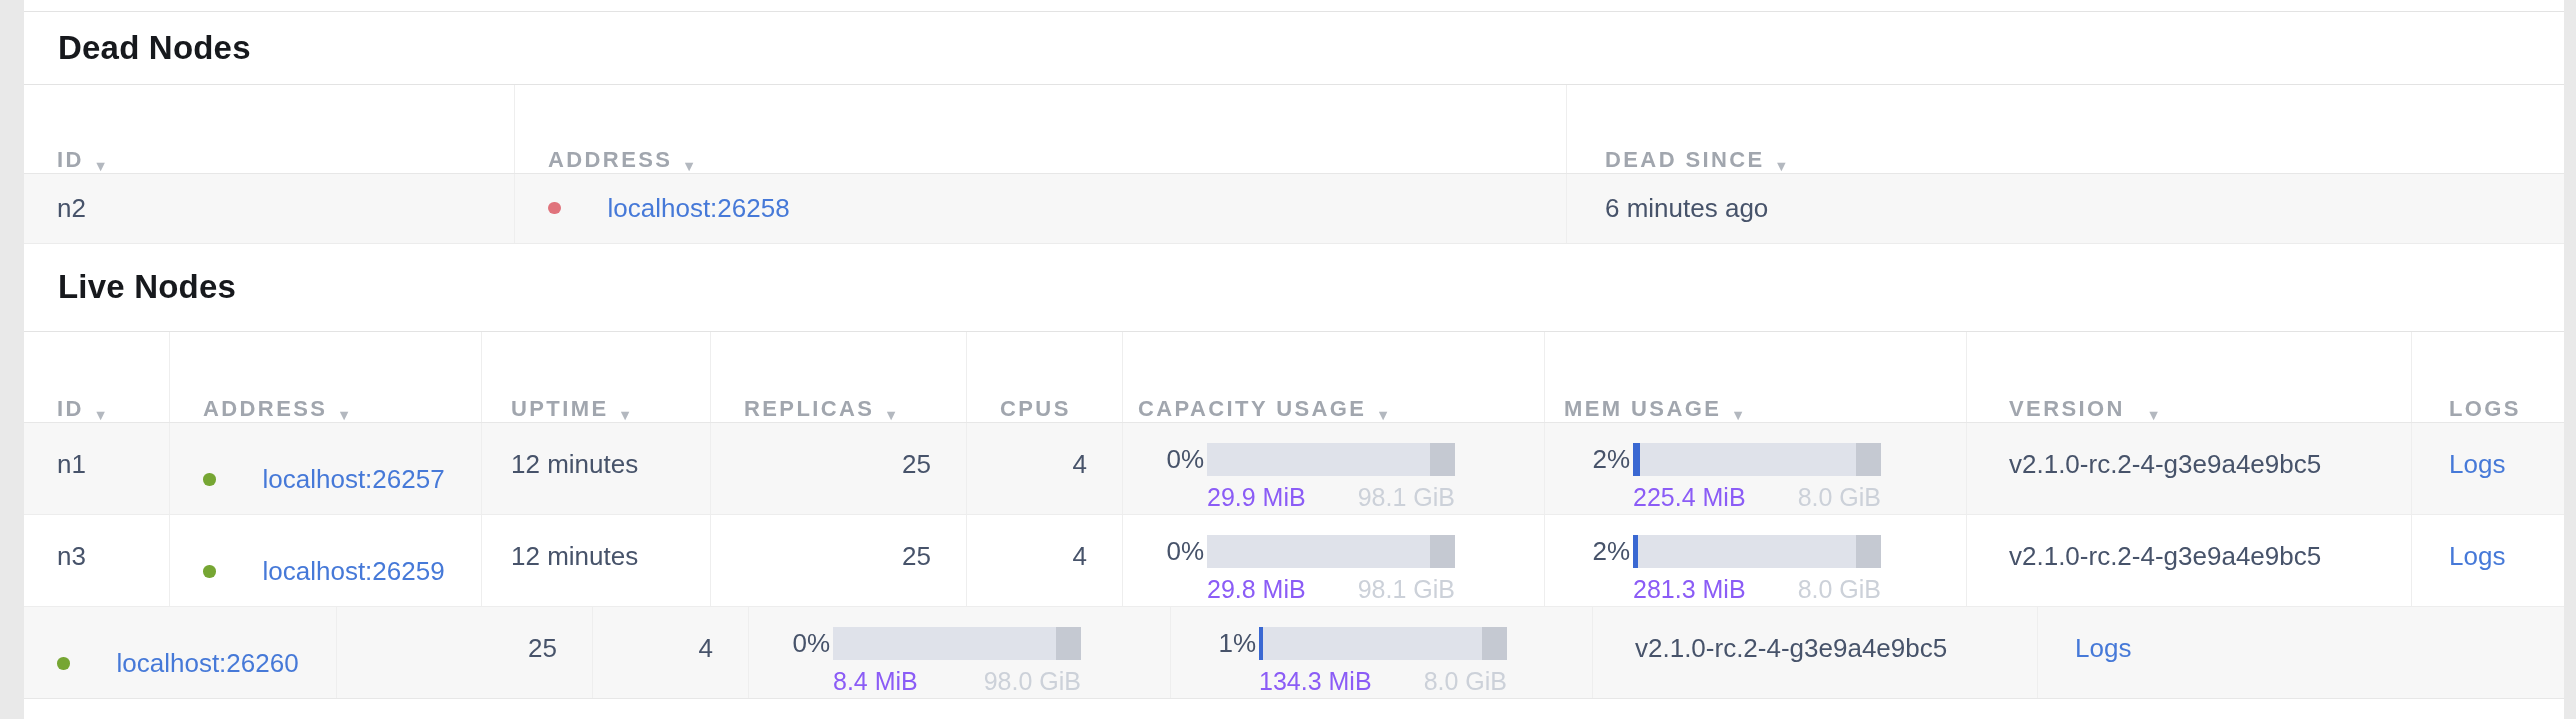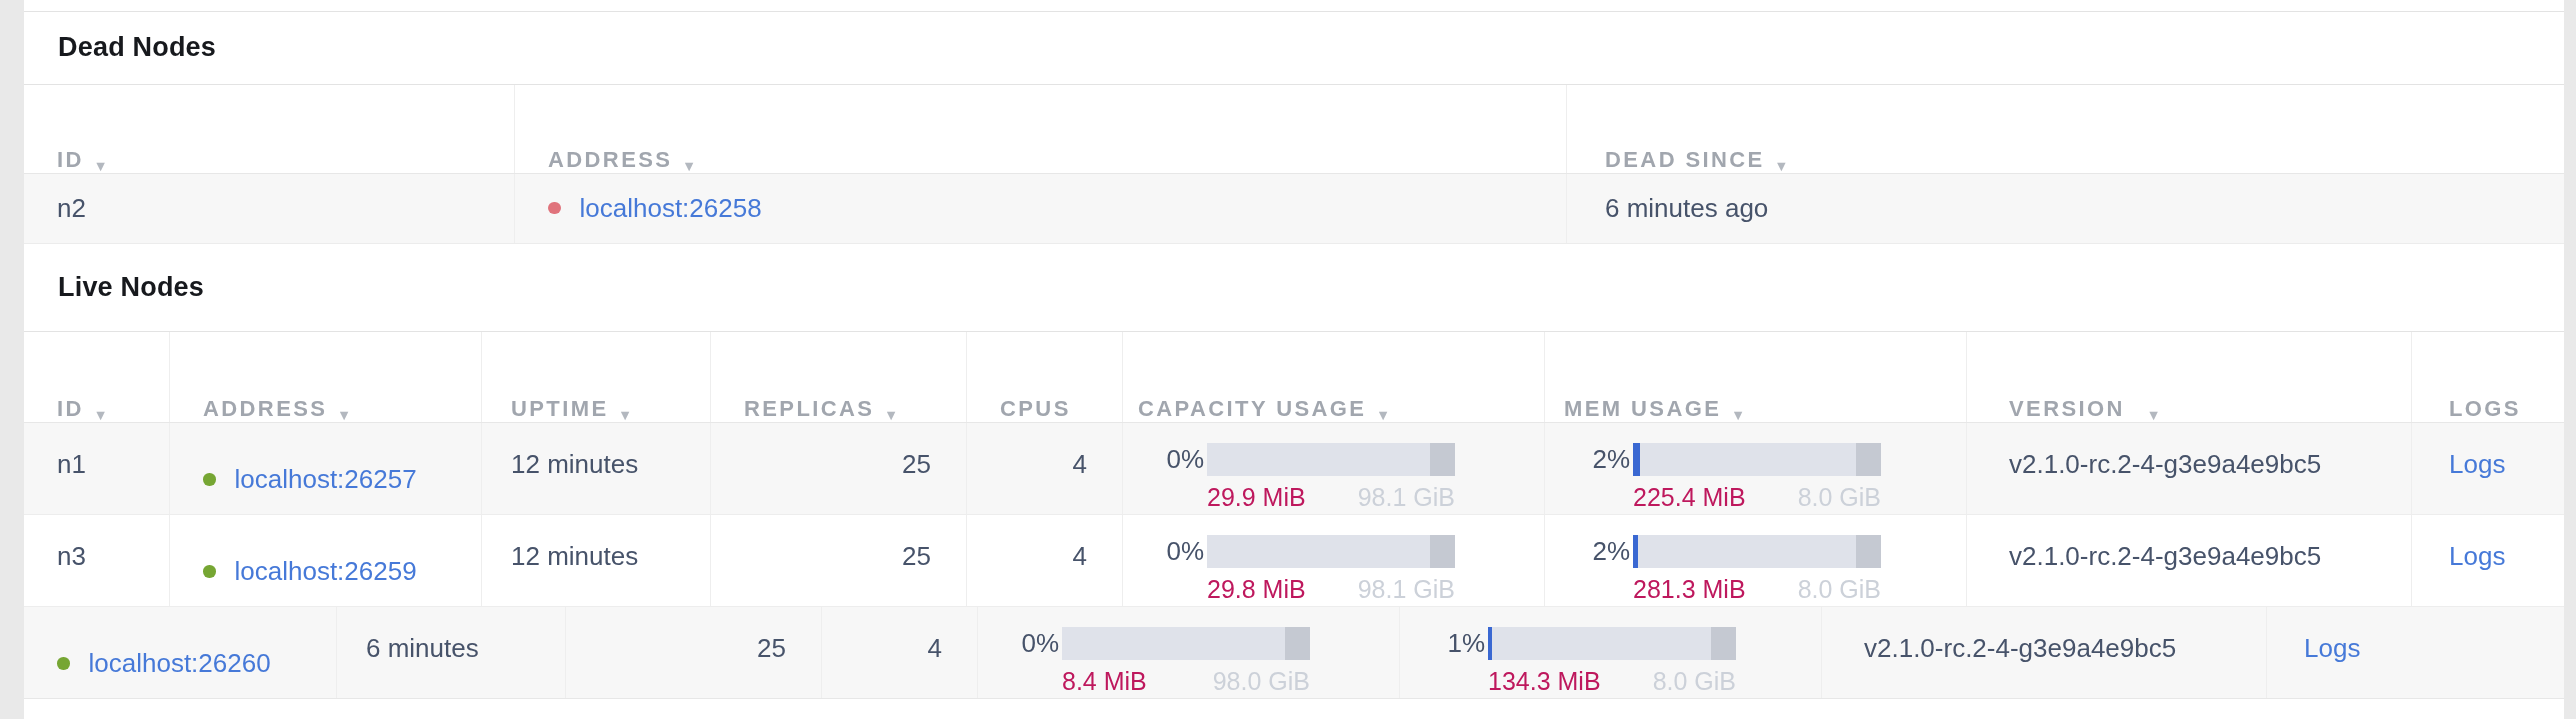--- a/index.html
+++ b/index.html
@@ -24,21 +24,21 @@
   .section-title-block {
     border-bottom: 1.9px solid #e3e3e3;
     background: #ffffff;
     padding-left: 34px;
     display: flex;
     align-items: center;
   }
   .section-title-block.dead { height: 73px; }
   .section-title-block.live { height: 88px; }
   .section-title {
-    font-size: 27px;
+    font-size: 33px;
     font-weight: 700;
     color: #17191d;
     letter-spacing: 0.2px;
   }
   .trow { display: flex; width: 100%; }
   .thead {
     background: #ffffff;
     border-bottom: 1.9px solid #e7e7e7;
     align-items: center;
   }
@@ -97,21 +97,21 @@
   .dead-row .cell { padding-top: 0; }
   .status-dot {
     display: inline-block;
     width: 12.5px; height: 12.5px;
     border-radius: 50%;
     margin-right: 19px;
     flex: none;
   }
   .dot-live { background: #76a633; }
   .dot-dead { background: #e0737c; }
-  .addr-flex { display: flex; align-items: center; }
+  .addr-flex { display: flex; align-items: center; gap: 28px; }
   .live-row .addr-flex { padding-top: 23px; line-height: 35px; }
   a.link, .link {
     color: #4679d8;
     text-decoration: none;
     cursor: pointer;
   }
   
   .u-top { display: flex; align-items: center; height: 35px; }
   .u-pct {
     width: 69px;
@@ -139,21 +139,21 @@
   }
   .u-labels {
     display: flex;
     justify-content: space-between;
     width: 248px;
     margin-left: 69px;
     margin-top: 5.8px;
     font-size: 25px;
     line-height: 31px;
   }
-  .u-used { color: #be185d; }
+  .u-used { color: #8b5cf6; }
   .u-total { color: #ccd1d9; }
   .ver-text { color: #47536a; }
 </style>
 </head>
 <body>
 
 <div class="content">
   <div class="top-strip"></div>
 
   <section>
@@ -308,21 +308,20 @@
       <div class="cell c-log">
         <span class="link">Logs</span>
       </div>
     </div>
 
     <div class="trow drow alt live-row">
       <div class="cell c-addr addr-flex">
         <span class="status-dot dot-live"></span>
         <span class="link">localhost:26260</span>
       </div>
-      <div class="cell c-up">6 minutes</div>
       <div class="cell c-rep num">25</div>
       <div class="cell c-cpu num">4</div>
       <div class="cell c-cap usage">
         <div class="u-top">
           <span class="u-pct">0%</span>
           <div class="u-bar">
             <div class="u-fill" style="width: 0.01%;"></div>
             <div class="u-endcap"></div>
           </div>
         </div>

